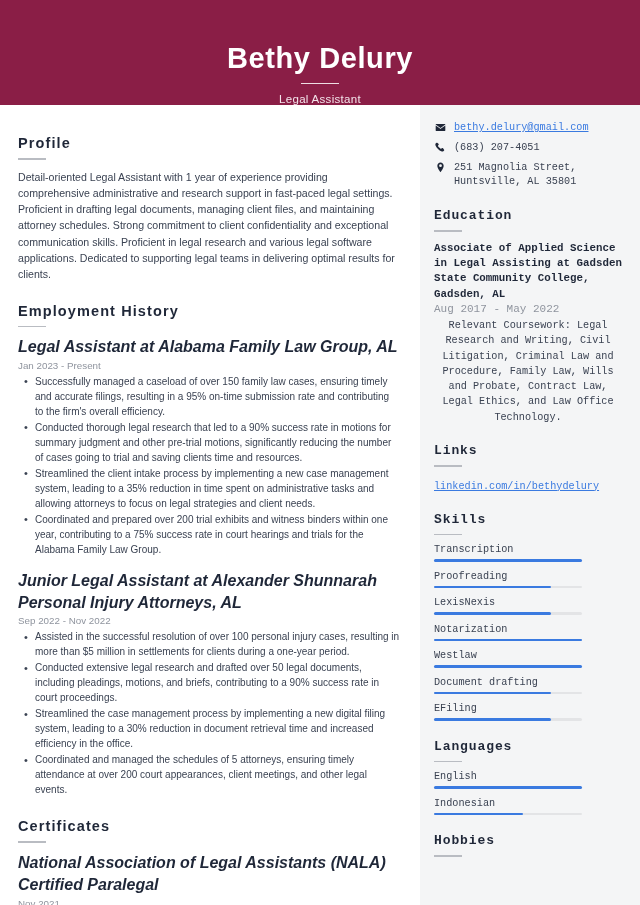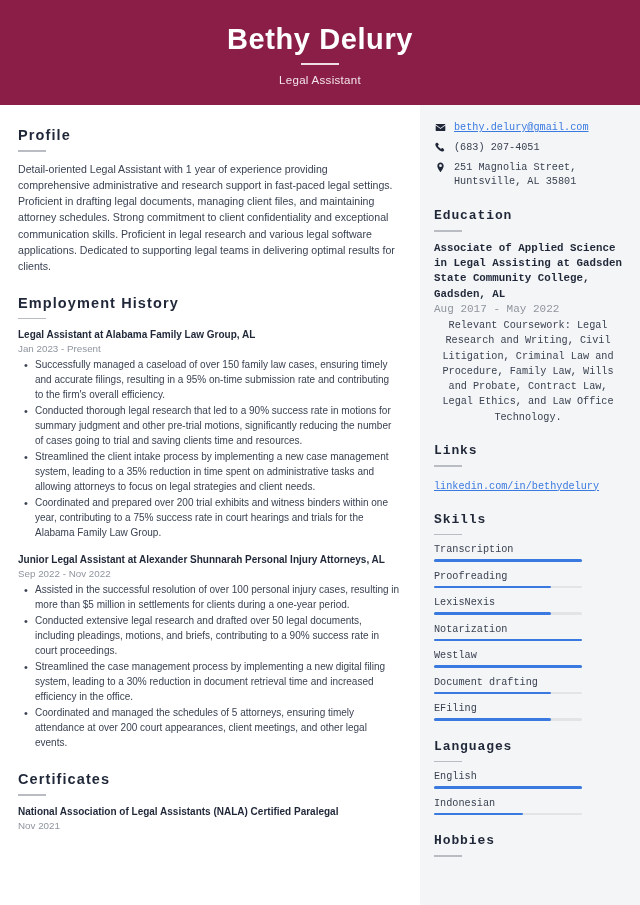--- a/index.html
+++ b/index.html
@@ -26,21 +26,21 @@
   }
 
   
   .banner {
     background: #8a1e46;
     height: 105px;
     width: 100%;
     display: flex;
     flex-direction: column;
     align-items: center;
-    justify-content: center;
+    justify-content: flex-end;
     padding-top: 4px;
   }
   .banner-name {
     color: #ffffff;
     font-size: 29px;
     font-weight: bold;
     letter-spacing: 0.6px;
     line-height: 1.15;
   }
   .banner-rule {
@@ -56,21 +56,21 @@
   }
 
   
   .columns {
     display: flex;
     align-items: stretch;
     height: 800px;
   }
   .main-col {
     width: 420px;
-    padding: 22px 20px 0 18px;
+    padding: 30px 20px 0 18px;
   }
   .side-col {
     width: 220px;
     background: #f4f5f6;
     padding: 16px 18px 0 14px;
     font-family: Liberation Mono, monospace;
   }
 
   
   .sec-head {
@@ -88,24 +88,25 @@
   }
 
   .body-text {
     font-size: 10.6px;
     line-height: 1.54;
     color: #3a4252;
   }
 
   .entry { margin-top: 2px; }
   .entry-title {
-    font-size: 10px;
+    font-size: 16px;
     font-weight: bold;
     color: #1f2738;
     line-height: 1.4;
+    font-style: italic;
   }
   .entry-date {
     font-size: 9.8px;
     color: #8f949e;
     margin-top: 1px;
   }
   ul.bullets {
     margin: 3px 0 0 0;
     padding-left: 17px;
     list-style: none;

